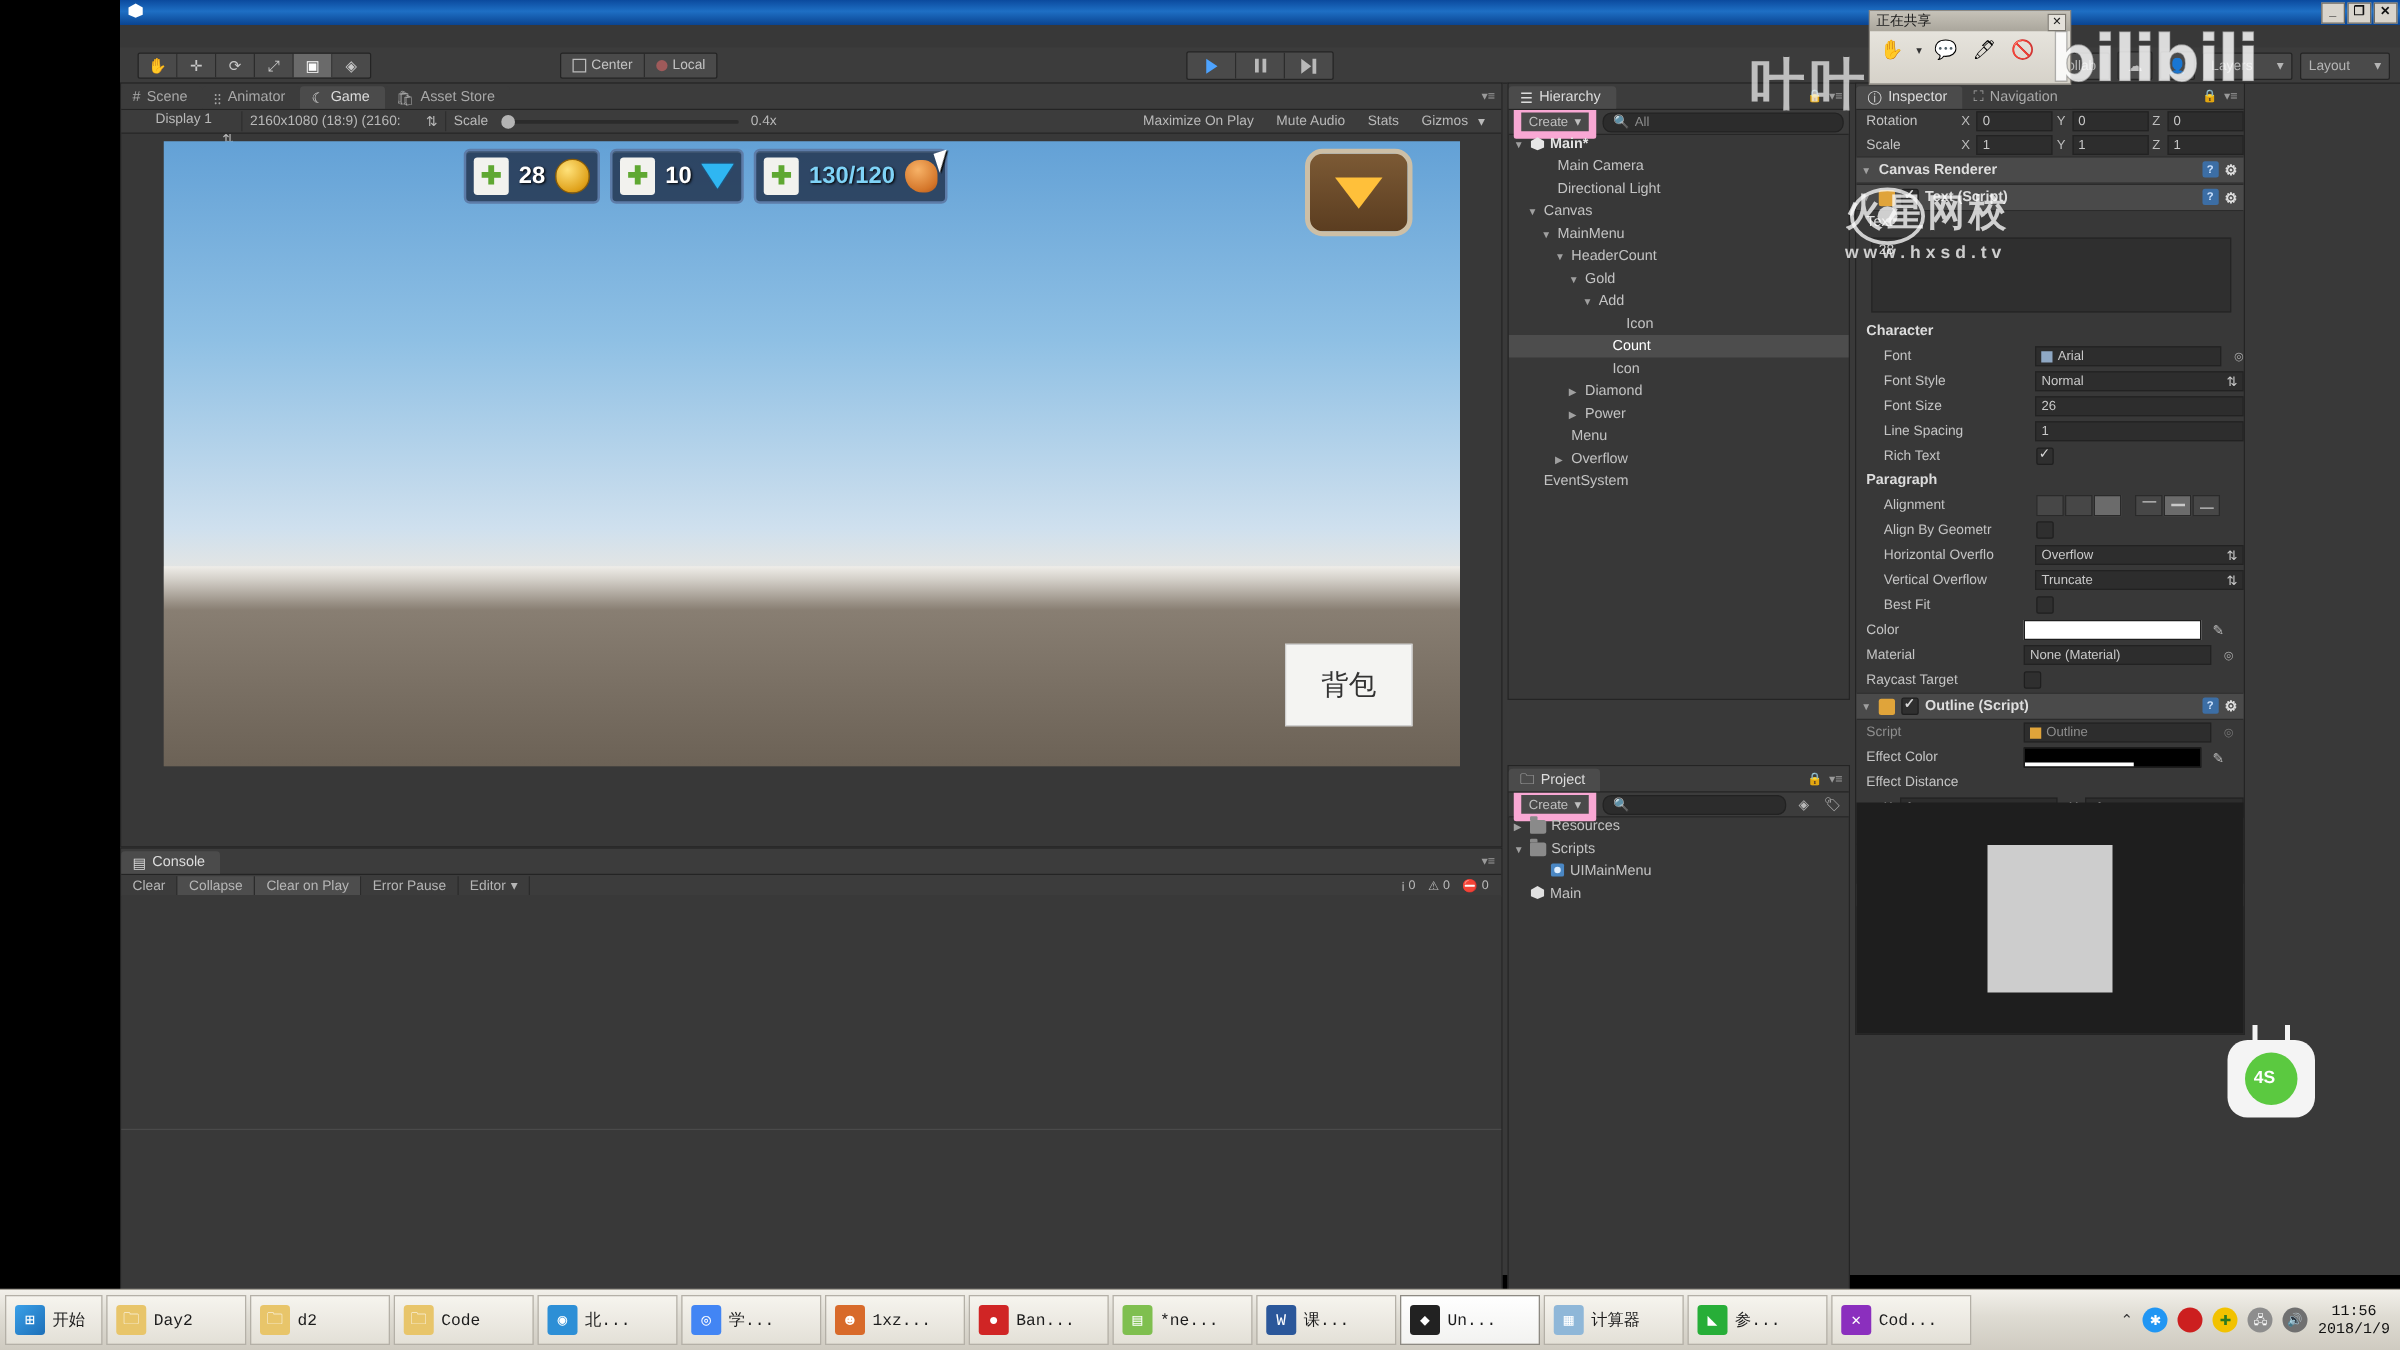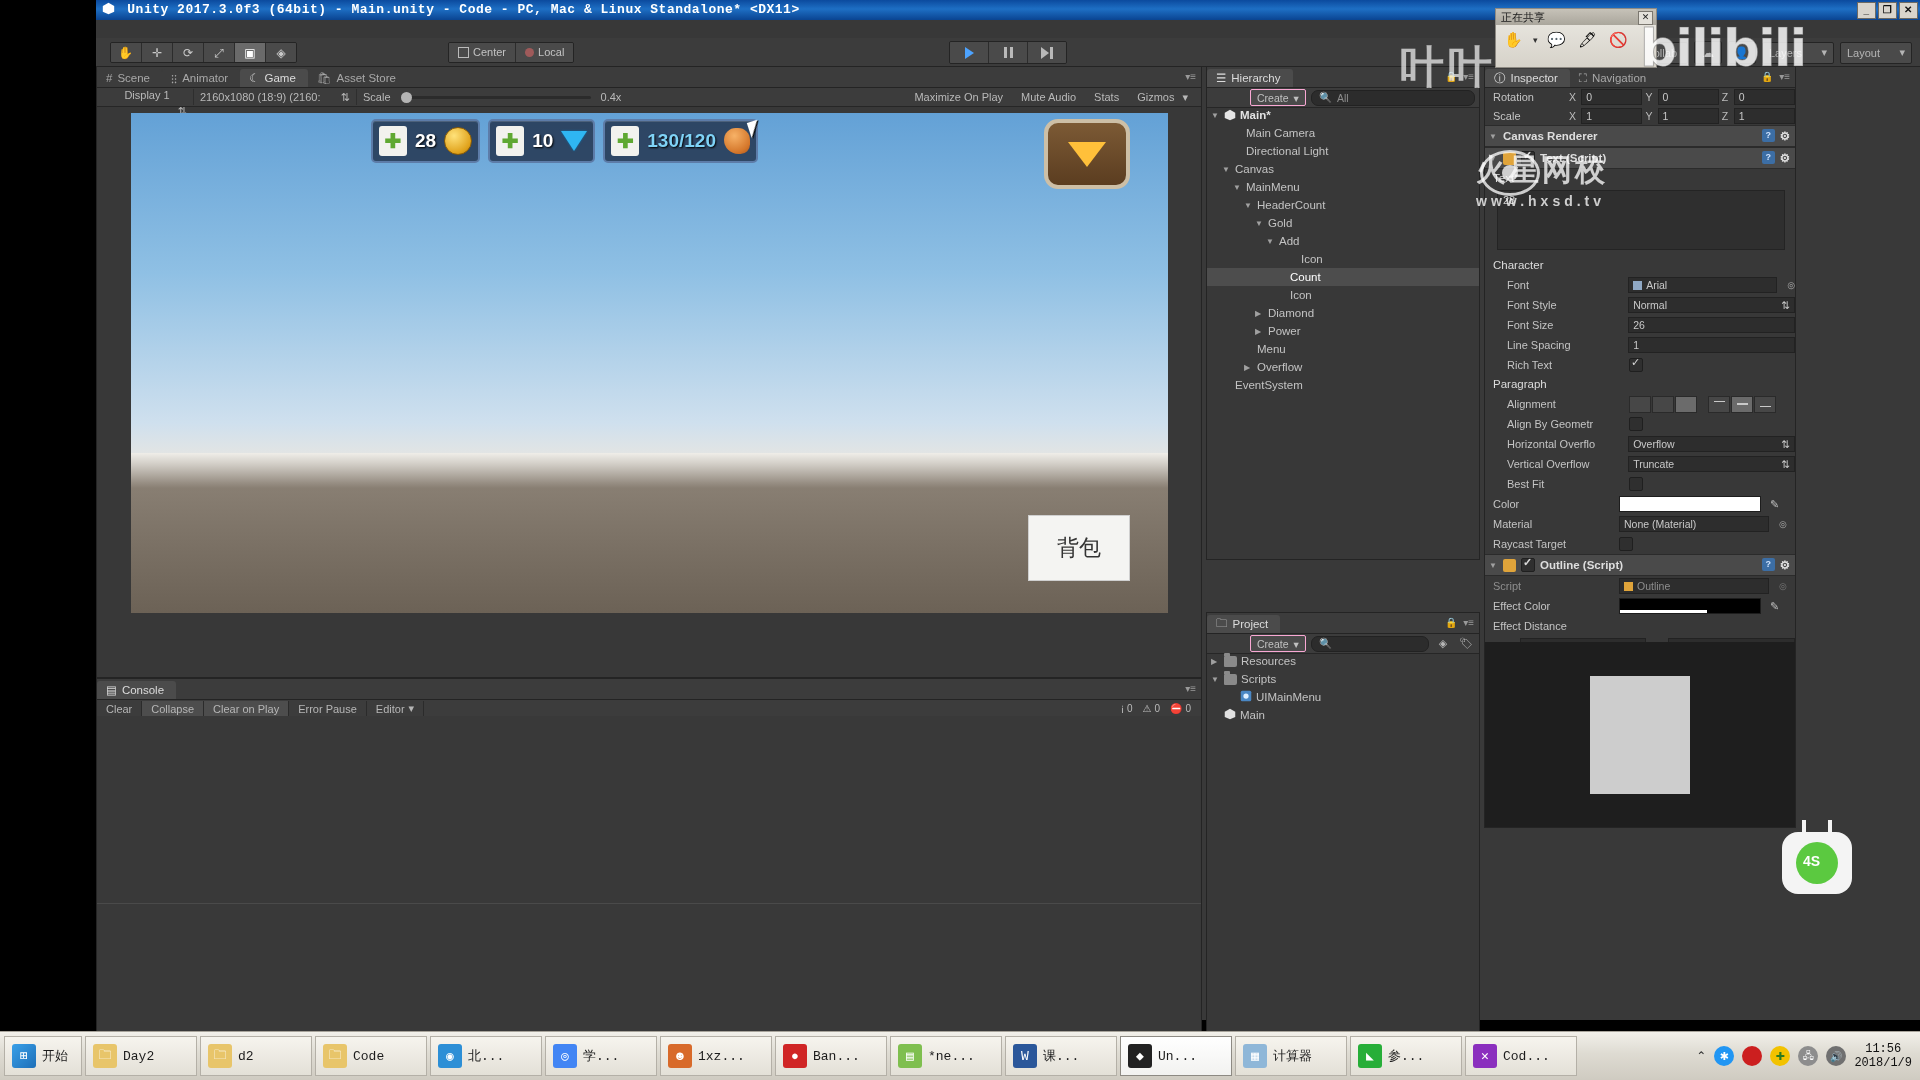--- a/index.html
+++ b/index.html
@@ -104,22 +104,22 @@
   .cbtn{height:15px;padding:0 9px;display:flex;align-items:center;border-right:1px solid #2b2b2b;}
   .cbtn.on{background:#4d4d4d;}
   .c-right{margin-left:auto;display:flex;align-items:center;gap:10px;padding-right:10px;font-size:10px;color:#bbb;}
   .badge{display:flex;align-items:center;gap:3px;}
   .console-body{position:absolute;left:0;right:0;top:37px;bottom:0;background:#393939;}
   .console-body::before{content:"";position:absolute;left:0;right:0;top:187px;height:1px;background:#4a4a4a;}
 
   
   #hierarchy-panel{left:1110px;top:28px;width:272px;height:492px;}
   .h-toolbar{height:19px;background:#3c3c3c;display:flex;align-items:center;gap:5px;padding:0 4px;border-bottom:1px solid #262626;}
-  .create-btn{height:15px;padding:0 6px;background:#4a4a4a;border:1px solid #f9a8d4;border-radius:2px;color:#c0c0c0;
-    font-size:10.5px;display:flex;align-items:center;gap:5px;margin-left:39px;}
+  .create-btn{height:15px;padding:0 6px;background:#4a4a4a;border:6px solid #f9a8d4;border-radius:2px;color:#c0c0c0;
+    font-size:10.5px;display:flex;align-items:center;gap:5px;}
   .search-field{flex:1;height:14px;background:#2c2c2c;border-radius:7px;border:1px solid #222;display:flex;align-items:center;
     padding:0 8px;gap:4px;color:#8d8d8d;font-size:10.5px;}
   .tree{position:absolute;left:0;right:0;top:39px;bottom:0;overflow:hidden;font-size:11.5px;color:#c3c3c3;}
   .trow{height:18px;display:flex;align-items:center;gap:4px;padding-left:4px;}
   .trow.selected{background:#4d4d4d;color:#fff;}
   .trow.root{color:#e2e2e2;font-weight:bold;}
   .arrow{width:9px;display:inline-block;color:#a0a0a0;font-size:8px;}
   .uico{width:12px;height:12px;display:inline-block;}
 
   
@@ -138,21 +138,21 @@
   .lab.dim{color:#8e8e8e;}
   .fld{background:#2d2d2d;border:1px solid #222;height:14px;color:#c9c9c9;font-size:10.5px;display:flex;align-items:center;padding:0 4px;}
   .xyzrow{display:flex;align-items:center;height:19px;padding-left:8px;gap:3px;}
   .axis{color:#bdbdbd;width:10px;font-size:10.5px;}
   .comp-header{height:20px;background:#4a4a4a;border-top:1px solid #2b2b2b;border-bottom:1px solid #2b2b2b;
     display:flex;align-items:center;gap:5px;padding-left:4px;font-size:11.5px;color:#dedede;font-weight:bold;}
   .hdr-right{margin-left:auto;display:flex;gap:5px;padding-right:5px;}
   .qbox{width:13px;height:13px;background:#3c6ea5;border-radius:2px;color:#cfe4ff;font-size:9px;text-align:center;line-height:13px;}
   .chk{width:12px;height:12px;background:#2f2f2f;border:1px solid #1f1f1f;border-radius:2px;display:inline-block;position:relative;}
   .chk.on::after{content:"✓";position:absolute;left:1px;top:-3px;color:#d8d8d8;font-size:11px;}
-  .sectitle{font-weight:normal;color:#dcdcdc;padding-left:8px;height:19px;line-height:19px;font-size:11.5px;}
+  .sectitle{font-weight:bold;color:#dcdcdc;padding-left:8px;height:19px;line-height:19px;font-size:11.5px;}
   .textarea{margin:2px 10px 6px 12px;height:52px;background:#2f2f2f;border:1px solid #242424;color:#cfcfcf;
     font-size:11px;padding:3px 5px;}
   .colorbar{height:14px;border:1px solid #1d1d1d;}
   .pencil{color:#bdbdbd;font-size:11px;margin-left:5px;}
   .align-grp{display:flex;gap:1px;}
   .align-btn{width:20px;height:15px;background:#474747;border:1px solid #2a2a2a;display:flex;align-items:center;justify-content:center;}
   .align-btn.on{background:#6b6b6b;}
   .al-line{width:12px;height:1.5px;background:#c9c9c9;margin:1px 0;}
   .mat-header{height:30px;display:flex;align-items:center;gap:6px;padding-left:6px;border-top:1px solid #2b2b2b;}
   .mat-swatch{width:26px;height:26px;background:#cfcfcf;border:1px solid #777;}
@@ -205,21 +205,20 @@
 <div id="root">
 
   <div id="unity-window">
 
     <div class="title-bar">
       <span class="uicon">
         <svg viewBox="0 0 16 16" width="13" height="13">
             <polygon points="8,1 15,5 15,12 8,15 1,12 1,5" fill="#fff"></polygon>
           </svg>
       </span>
-      <span>Unity 2017.3.0f3 (64bit) - Main.unity - Code - PC, Mac &amp; Linux Standalone* &lt;DX11&gt;</span>
       <div class="win-btns">
         <div class="win-btn">_</div>
         <div class="win-btn">❐</div>
         <div class="win-btn">✕</div>
       </div>
     </div>
 
 
     <div class="unity-body">
 

